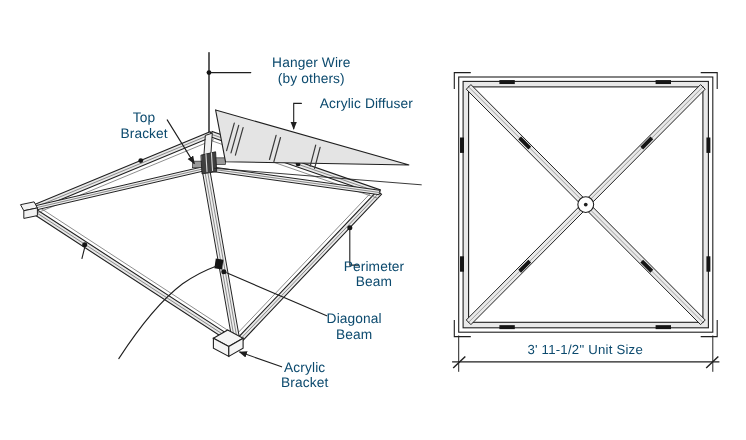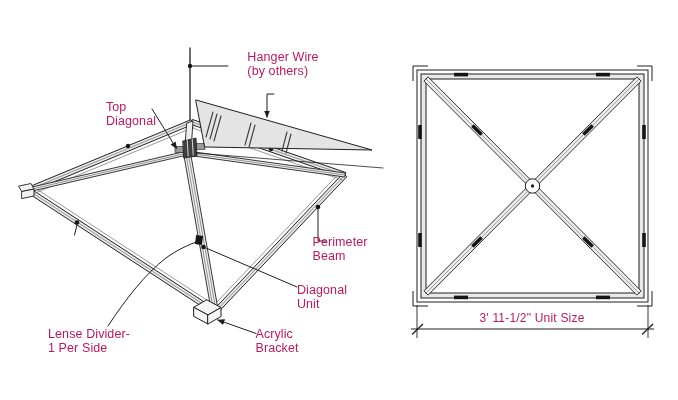--- a/index.html
+++ b/index.html
@@ -1,20 +1,20 @@
 <!DOCTYPE html>
 <html><head>
 <meta charset="utf-8">
 <style>
   html,body{margin:0;padding:0;background:#fff;}
   .stage{position:relative;width:678px;height:400px;background:#ffffff;overflow:hidden;
          font-family:"Liberation Sans",sans-serif;}
   .stage svg{position:absolute;left:0;top:0;}
-  .lbl{position:absolute;transform:translateX(-50%);color:#be185d;font-size:12.5px;
-       line-height:1.14;text-align:left;white-space:pre-line;letter-spacing:.1px;}
+  .lbl{position:absolute;transform:translateX(-50%);color:#0c4a6e;font-size:12.5px;
+       line-height:1.14;text-align:center;white-space:pre-line;letter-spacing:.1px;}
   .lbl.dim{font-size:12px;letter-spacing:.2px;}
 </style>
 </head>
 <body>
 
 <div class="stage">
 
   <svg width="678" height="400" viewBox="0 0 678 400">
     <defs>
       <marker id="arr" markerWidth="9" markerHeight="8" refX="6.5" refY="3" orient="auto">
@@ -178,24 +178,23 @@
         <line x1="648" y1="305" x2="648" y2="338" stroke-width="0.9"></line>
         <line x1="411" y1="329" x2="654" y2="329" stroke-width="1"></line>
         <line x1="412" y1="334.5" x2="423" y2="324" stroke-width="1.3"></line>
         <line x1="642" y1="334.5" x2="653" y2="324" stroke-width="1.3"></line>
       </g>
     </g>
   </svg>
 
   <div class="lbl" style="left:283px;top:50px">Hanger Wire
 (by others)</div>
+  <div class="lbl" style="left:333px;top:87px">Acrylic Diffuser</div>
   <div class="lbl" style="left:131px;top:100px">Top
-Diagonal</div>
+Bracket</div>
   <div class="lbl" style="left:340px;top:235px">Perimeter
 Beam</div>
   <div class="lbl" style="left:322px;top:283px">Diagonal
-Unit</div>
-  <div class="lbl" style="left:89px;top:327px">Lense Divider-
-1 Per Side</div>
+Beam</div>
   <div class="lbl" style="left:277px;top:327px">Acrylic
 Bracket</div>
   <div class="lbl dim" style="left:532px;top:312px">3' 11-1/2" Unit Size</div>
 </div>
 
 </body></html>

